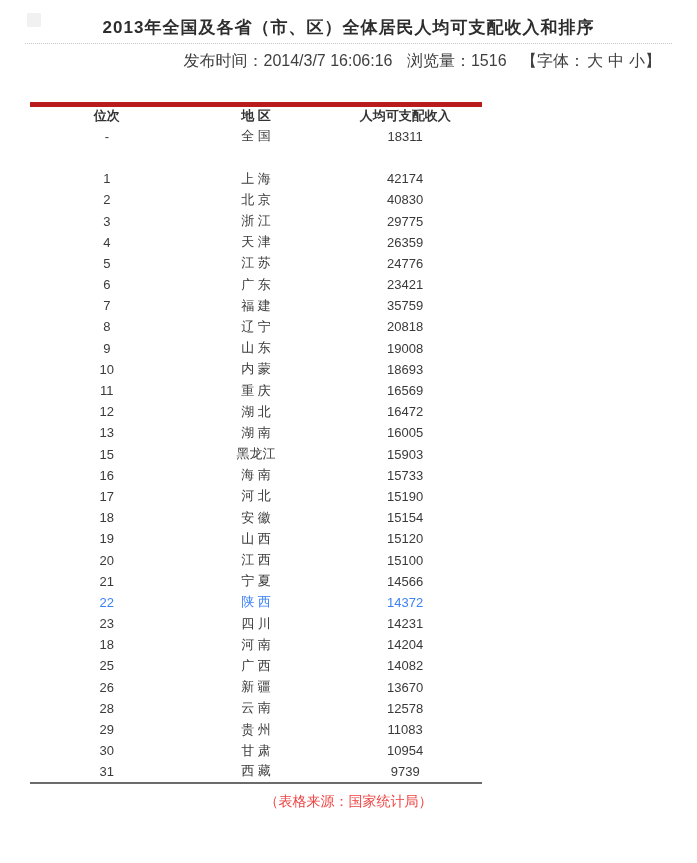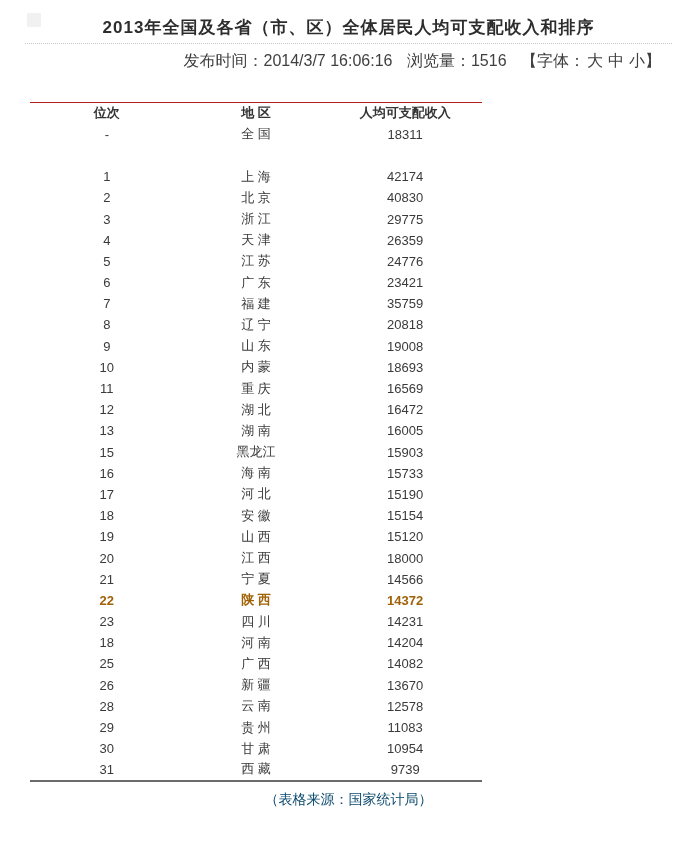--- a/index.html
+++ b/index.html
@@ -40,43 +40,43 @@
     white-space:nowrap;
   }
   .meta-line .gap { margin-left:10px; }
   .font-link { margin-left:5px; cursor:pointer; text-decoration:none; color:#404040; }
   .font-link:first-of-type { margin-left:2px; }
   .income-table {
     margin:30px 0 0 30px;
     width:452px;
     border-collapse:collapse;
     table-layout:fixed;
-    border-top:1px solid #b91c1c;
+    border-top:5px solid #b91c1c;
     border-bottom:2px solid #6b6b6b;
   }
   .income-table tr { height:21.2px; }
   .income-table td {
     text-align:center;
     vertical-align:middle;
     font-size:13px;
     color:#3a3a3a;
     padding:0;
     overflow:hidden;
   }
   .income-table thead td { font-weight:bold; color:#333333; }
   .col-rank   { width:34%; }
   .col-region { width:32%; }
   .col-income { width:34%; }
   .spacer-row td { height:21.2px; }
-  .bold-row td { font-weight:bold; color:#a16207; }
+  .bold-row td { font-weight:normal; color:#3b82f6; }
   .footer-note {
     margin-top:9px;
     text-align:center;
     font-size:14px;
-    color:#0c4a6e;
+    color:#ef4444;
   }
 </style>
 </head>
 <body>
 
 <div class="page">
 
   <div class="deco-square"></div>
 
   <h1 class="title">2013年全国及各省（市、区）全体居民人均可支配收入和排序</h1>
@@ -197,21 +197,21 @@
     <td>15154</td>
   </tr>
         <tr>
     <td>19</td>
     <td>山 西</td>
     <td>15120</td>
   </tr>
         <tr>
     <td>20</td>
     <td>江 西</td>
-    <td>18000</td>
+    <td>15100</td>
   </tr>
         <tr>
     <td>21</td>
     <td>宁 夏</td>
     <td>14566</td>
   </tr>
         <tr class="bold-row">
     <td>22</td>
     <td>陕 西</td>
     <td>14372</td>

